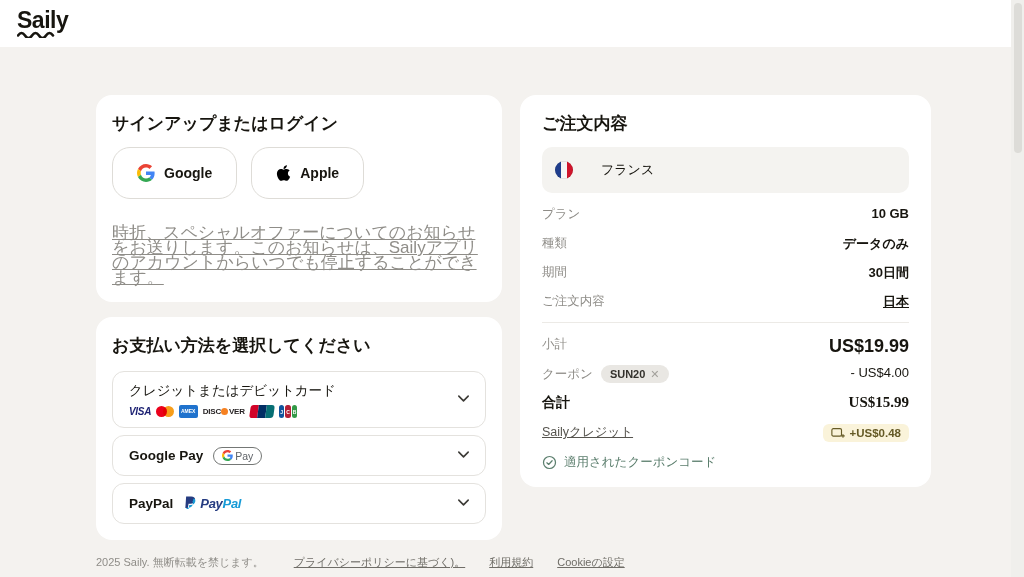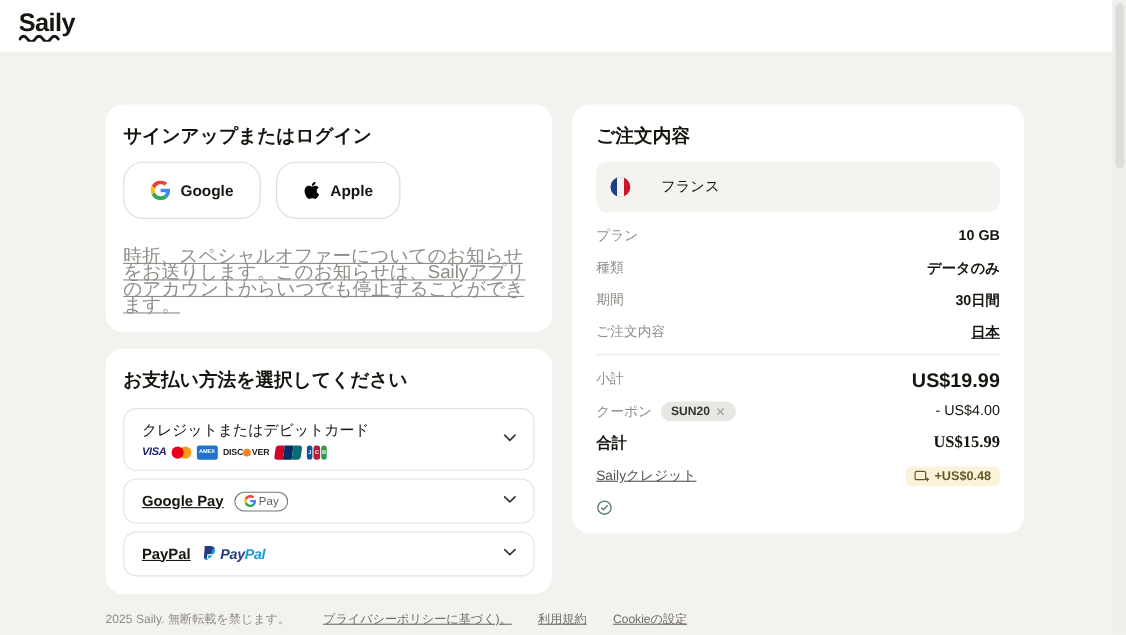--- a/index.html
+++ b/index.html
@@ -51,21 +51,21 @@
   .payment-card { padding:18px 16px 16px; }
   .pay-options { margin-top:14px; display:flex; flex-direction:column; gap:7px; }
   .pay-option {
     border:1px solid #e4e2de; border-radius:12px; background:#fff;
     position:relative; padding:0 16px; cursor:pointer;
   }
   .pay-option .chev { position:absolute; right:14px; top:50%; transform:translateY(-50%); }
   .pay-option.tall { padding-top:10px; padding-bottom:9px; }
   .pay-option.short { height:41px; display:flex; align-items:center; }
   .pay-label { font-size:13.5px; font-weight:500; color:#17150f; line-height:18px; }
-  .pay-label.strong { font-weight:700;text-decoration:underline; }
+  .pay-label.strong { font-weight:700; }
   .brand-row { display:flex; align-items:center; gap:5px; margin-top:4px; height:14px; }
 
   
   .brand { height:13px; display:inline-flex; align-items:center; justify-content:center; border-radius:2px; }
   .brand-visa { font-size:10px; font-weight:800; font-style:italic; color:#1a1f71; letter-spacing:-0.3px; }
   .mc { display:inline-flex; }
   .mc i { width:11px; height:11px; border-radius:50%; display:inline-block; }
   .mc .c1 { background:#eb001b; }
   .mc .c2 { background:#f79e1b; margin-left:-4.5px; mix-blend-mode:multiply; }
   .brand-amex { width:19px; background:#1f72cd; color:#fff; font-size:5px; font-weight:800; letter-spacing:0; }
@@ -313,20 +313,21 @@
             </svg>
             <span>+US$0.48</span>
           </span>
         </div>
 
         <div class="applied-row">
           <svg width="15" height="15" viewBox="0 0 16 16">
             <circle cx="8" cy="8" r="6.4" fill="none" stroke="#5b7e6d" stroke-width="1.3"></circle>
             <path d="M5.2 8.3l1.9 1.8 3.7-4" fill="none" stroke="#5b7e6d" stroke-width="1.3" stroke-linecap="round" stroke-linejoin="round"></path>
           </svg>
+          <span>適用されたクーポンコード</span>
         </div>
       </div>
     </div>
   </div>
 </div>
 
 <div class="footer">
   <span>2025 Saily. 無断転載を禁じます。</span>
   <span class="links">
     <a>プライバシーポリシーに基づく)。</a>

